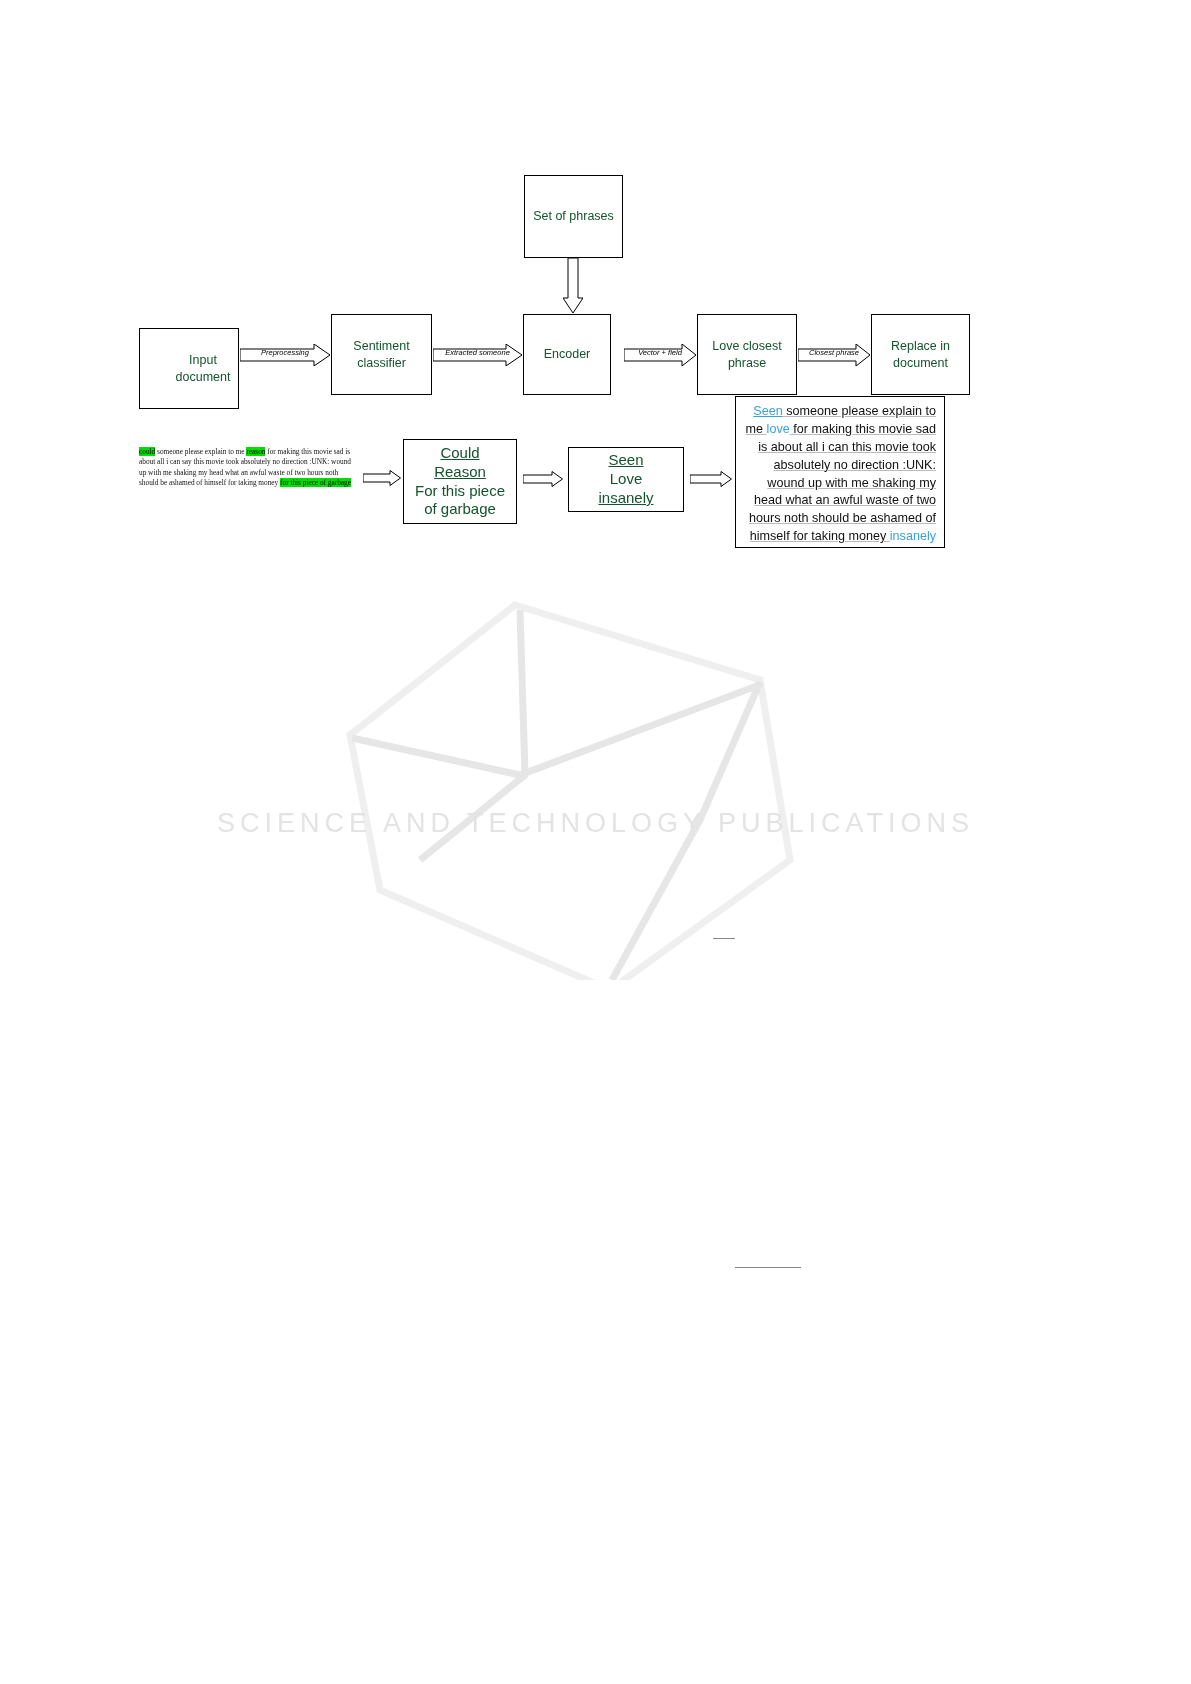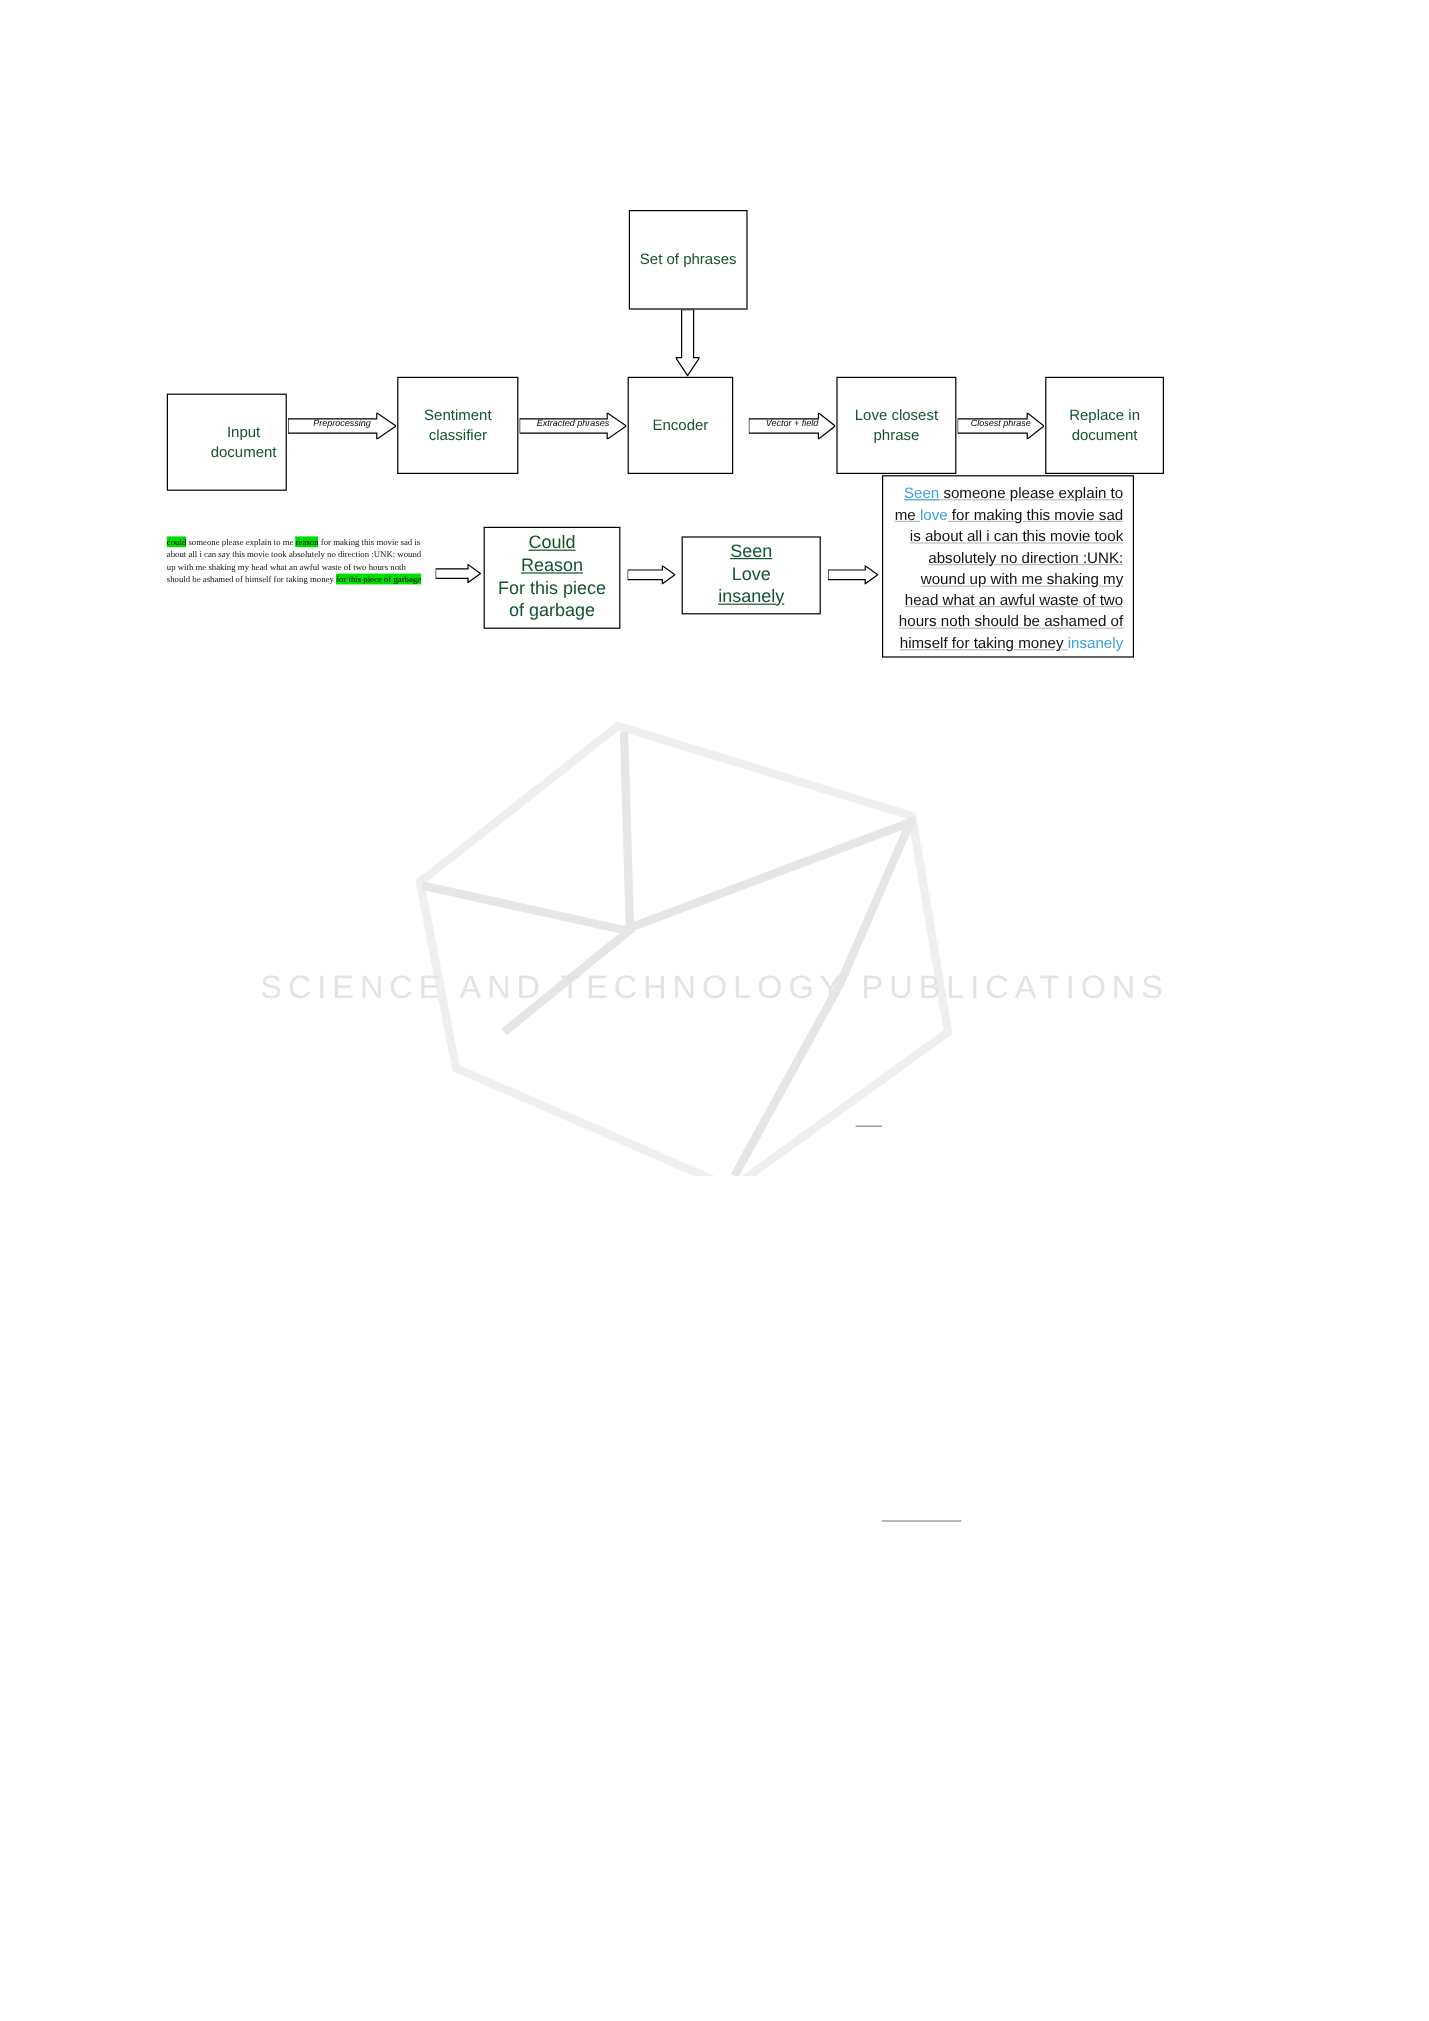--- a/index.html
+++ b/index.html
@@ -193,21 +193,21 @@
 </div>
 
 <div class="box" id="sentiment-classifier">
   <span>Sentiment classifier</span>
 </div>
 
 <div class="h-arrow" style="left:433px; top:344px; width:89px;">
   <svg width="89" height="22" viewBox="0 0 89 22">
     <path d="M0,5 L73,5 L73,0 L89,11 L73,22 L73,17 L0,17 Z" fill="#ffffff" stroke="#000000" stroke-width="1"></path>
   </svg>
-  <div class="lbl">Extracted phrases</div>
+  <div class="lbl">Extracted someone</div>
 </div>
 
 <div class="box" id="encoder">
   <span>Encoder</span>
 </div>
 
 <div class="h-arrow" style="left:624px; top:344px; width:72px;">
   <svg width="72" height="22" viewBox="0 0 72 22">
     <path d="M0,5 L58,5 L58,0 L72,11 L58,22 L58,17 L0,17 Z" fill="#ffffff" stroke="#000000" stroke-width="1"></path>
   </svg>

